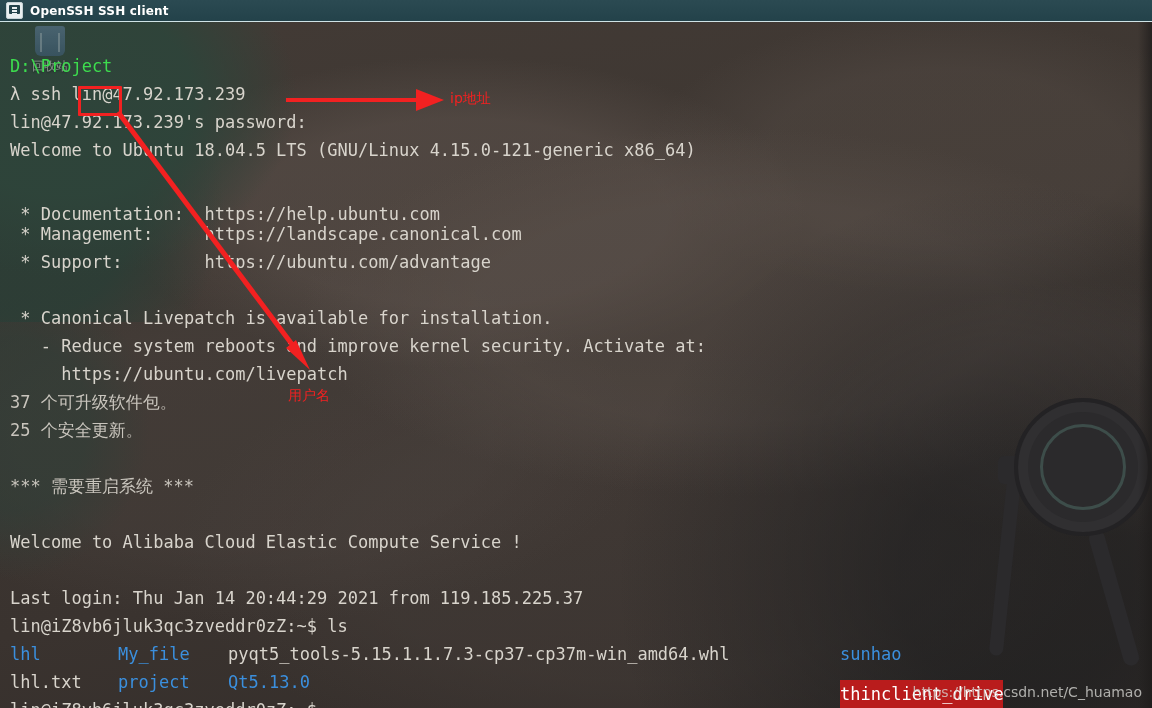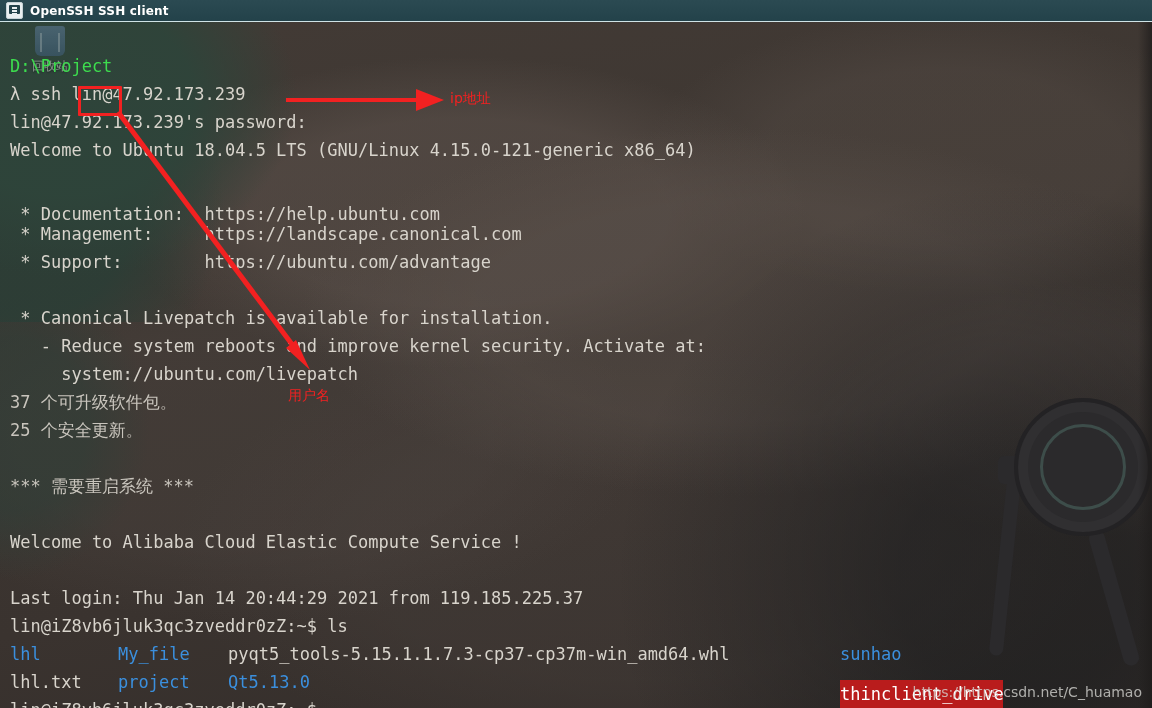--- a/index.html
+++ b/index.html
@@ -270,21 +270,21 @@
 
     <div class="trow c-white" style="top:86px;">lin@47.92.173.239's password:</div>
     <div class="trow c-white" style="top:114px;">Welcome to Ubuntu 18.04.5 LTS (GNU/Linux 4.15.0-121-generic x86_64)</div>
 
     <div class="trow c-white" style="top:158px;margin-top:20px;"> * Documentation:  https://help.ubuntu.com</div>
     <div class="trow c-white" style="top:198px;"> * Management:     https://landscape.canonical.com</div>
     <div class="trow c-white" style="top:226px;"> * Support:        https://ubuntu.com/advantage</div>
 
     <div class="trow c-white" style="top:282px;"> * Canonical Livepatch is available for installation.</div>
     <div class="trow c-white" style="top:310px;">   - Reduce system reboots and improve kernel security. Activate at:</div>
-    <div class="trow c-white" style="top:338px;">     system://ubuntu.com/livepatch</div>
+    <div class="trow c-white" style="top:338px;">     https://ubuntu.com/livepatch</div>
 
     <div class="trow c-cn" style="top:366px;">37 个可升级软件包。</div>
     <div class="trow c-cn" style="top:394px;">25 个安全更新。</div>
 
     <div class="trow c-white" style="top:506px;">Welcome to Alibaba Cloud Elastic Compute Service !</div>
 
     <div class="trow c-cn" style="top:450px;">*** 需要重启系统 ***</div>
 
     <div class="trow c-white" style="top:562px;">Last login: Thu Jan 14 20:44:29 2021 from 119.185.225.37</div>
     <div class="trow c-white" style="top:590px;">lin@iZ8vb6jluk3qc3zveddr0zZ:~$ ls</div>

